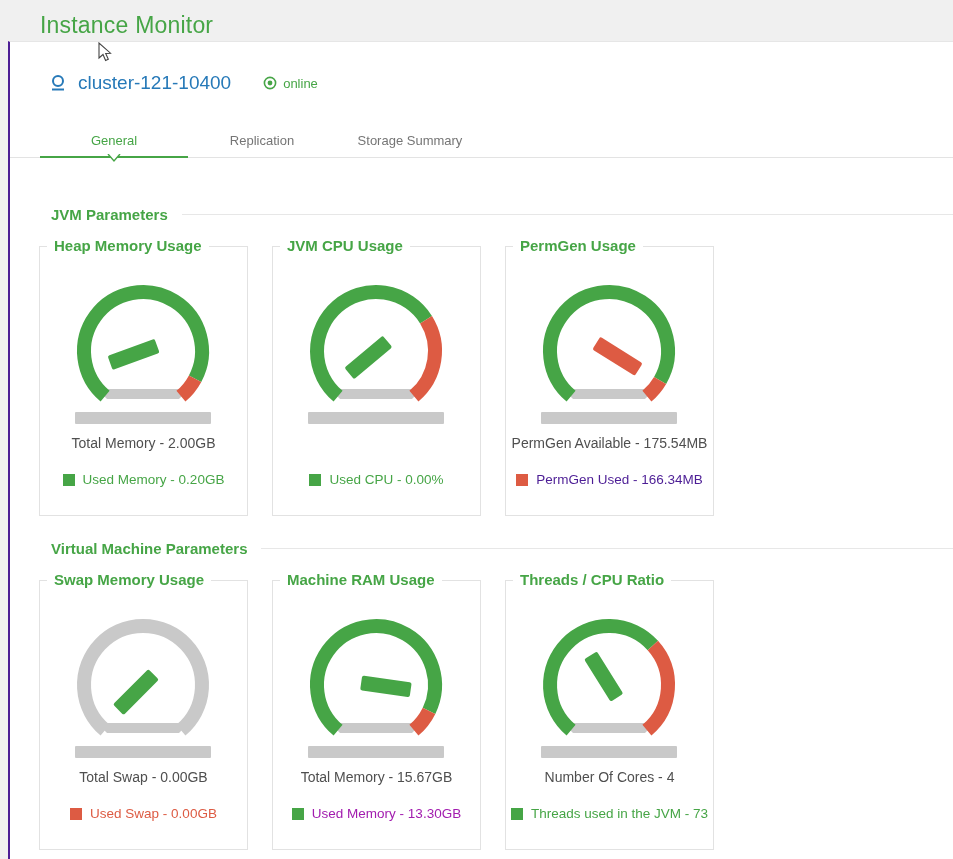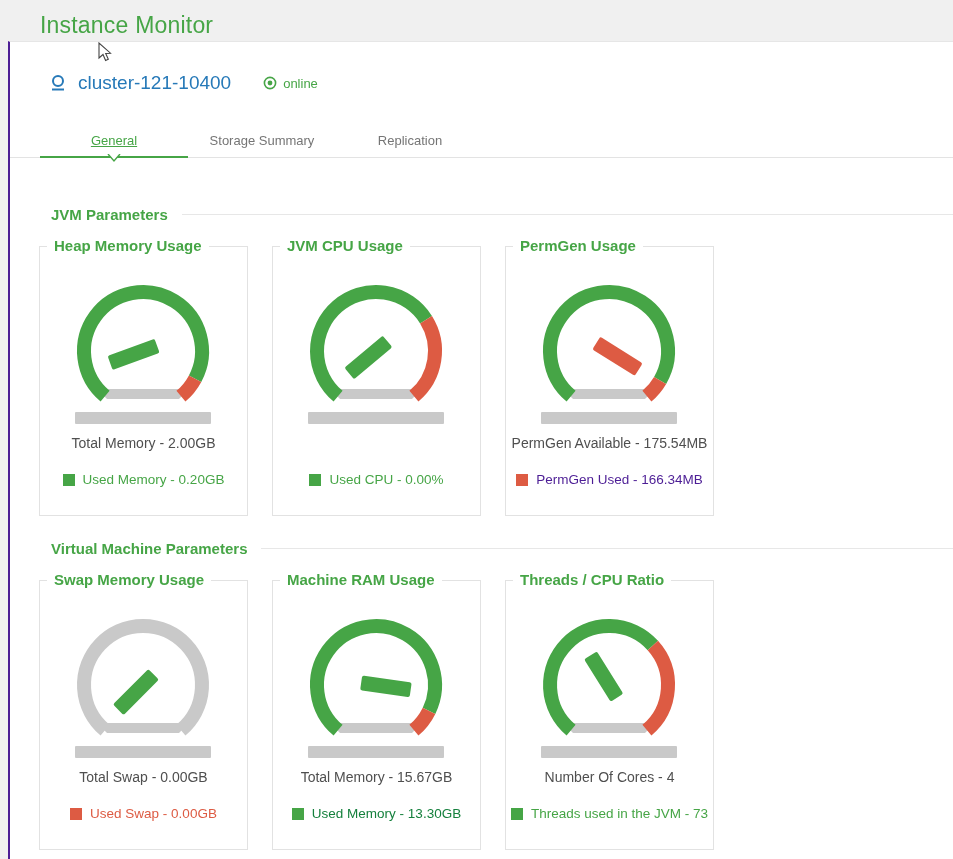--- a/index.html
+++ b/index.html
@@ -26,21 +26,21 @@
   .status { display:inline-flex; align-items:center; margin-left:32px;justify-content:flex-end; }
   .status svg { margin-right:6px; }
   .status-label { font-size:13px; color:#46a546; }
 
   
   .tabs { position:relative; display:flex; margin-top:33px; padding-left:30px; border-bottom:1px solid #e3e3e3; }
   .tab {
     width:148px; text-align:center; padding:6px 0 8px 0;
     font-size:13px; color:#757575; cursor:pointer;
   }
-  .tab.active { color:#46a546; border-bottom:2px solid #46a546; margin-bottom:-1px;text-decoration:underline; }
+  .tab.active { color:#46a546; border-bottom:2px solid #46a546; margin-bottom:-1px; }
   .tab-caret { position:absolute; left:96px; top:27px; }
 
   
   .content { padding:48px 0 0 29px; }
   section { margin-bottom:24px; }
   .section-header { display:flex; align-items:center; margin-left:12px; }
   .section-title { font-size:15px; font-weight:bold; color:#46a546; white-space:nowrap; }
   .section-rule { flex:1; height:1px; background:#e7e7e7; margin-left:14px; }
 
   .cards { display:flex; gap:24px; margin-top:23px; }
@@ -93,22 +93,22 @@
       <svg width="14" height="14" viewBox="0 0 14 14">
         <circle cx="7" cy="7" r="5.6" fill="none" stroke="#46a546" stroke-width="1.6"></circle>
         <circle cx="7" cy="7" r="2.4" fill="#46a546"></circle>
       </svg>
       <span class="status-label">online</span>
     </span>
   </div>
 
   <div class="tabs">
     <div class="tab active">General</div>
+    <div class="tab">Replication</div>
     <div class="tab">Storage Summary</div>
-    <div class="tab">Replication</div>
     <svg class="tab-caret" width="16" height="9" viewBox="0 0 16 9">
       <path d="M2 0 L8 7 L14 0" fill="#ffffff" stroke="#46a546" stroke-width="1.4"></path>
     </svg>
   </div>
 
   <div class="content">
 
     <section>
       <div class="section-header">
         <span class="section-title">JVM Parameters</span>
@@ -187,21 +187,21 @@
             <svg class="gauge" width="209" height="180" viewBox="0 0 209 180">
               <polygon points="57,142 149,142 139,152 67,152" fill="#c9c9c9"></polygon>
               <path d="M 65.08 149.20 A 59 59 0 1 1 156.03 129.86" fill="none" stroke="#46a546" stroke-width="14"></path>
               <path d="M 156.03 129.86 A 59 59 0 0 1 140.92 149.20" fill="none" stroke="#dd5b43" stroke-width="14"></path>
               <rect x="-15" y="-7.5" width="50" height="15" rx="2" fill="#46a546" transform="translate(103,104) rotate(8)"></rect>
               <rect x="35" y="165" width="136" height="12" rx="1" fill="#c9c9c9"></rect>
             </svg>
             <div class="total-label">Total Memory - 15.67GB</div>
             <div class="legend">
               <span class="legend-swatch" style="background: rgb(70, 165, 70);"></span>
-              <span class="legend-label" style="color: #15803d;">Used Memory - 13.30GB</span>
+              <span class="legend-label" style="color: #a21caf;">Used Memory - 13.30GB</span>
             </div>
           </div>
           <div class="card">
             <span class="card-title">Threads / CPU Ratio</span>
             <svg class="gauge" width="209" height="180" viewBox="0 0 209 180">
               <polygon points="57,142 149,142 139,152 67,152" fill="#c9c9c9"></polygon>
               <path d="M 65.08 149.20 A 59 59 0 1 1 146.85 64.52" fill="none" stroke="#46a546" stroke-width="14"></path>
               <path d="M 146.85 64.52 A 59 59 0 0 1 140.92 149.20" fill="none" stroke="#dd5b43" stroke-width="14"></path>
               <rect x="-15" y="-7.5" width="50" height="15" rx="2" fill="#46a546" transform="translate(103,104) rotate(238)"></rect>
               <rect x="35" y="165" width="136" height="12" rx="1" fill="#c9c9c9"></rect>

